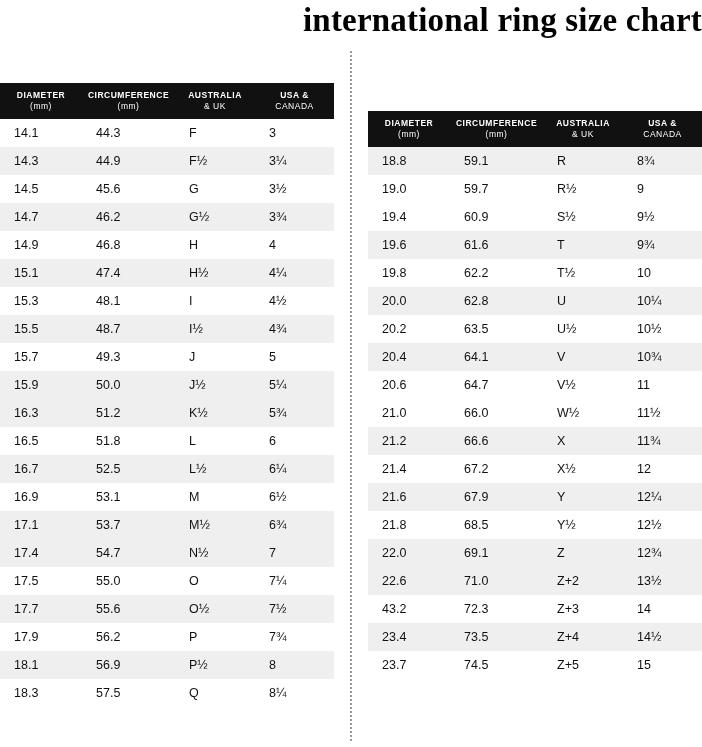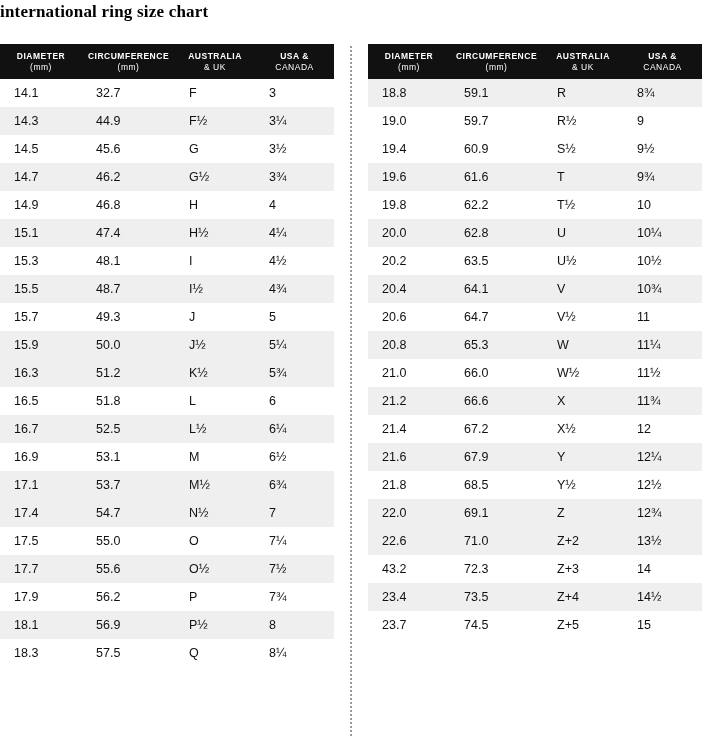--- a/index.html
+++ b/index.html
@@ -16,31 +16,31 @@
   }
   .page {
     position: relative;
     width: 702px;
     height: 747px;
     box-sizing: border-box;
   }
   .title {
     font-family: "Liberation Serif", serif;
     font-weight: bold;
-    font-size: 17px;
-    text-align: left;
+    font-size: 33px;
+    text-align: right;
     letter-spacing: 0.2px;
     margin: 0;
-    padding: 2px 0 22px 0;
+    padding: 2px 0 10px 0;
     color: #000000;
   }
   .tables {
     display: flex;
     flex-direction: row;
-    align-items: flex-start;
+    align-items: center;
     justify-content: space-between;
     width: 702px;
   }
   .table-wrap {
     width: 334px;
   }
   .divider {
     width: 34px;
     align-self: stretch;
     display: flex;
@@ -128,21 +128,21 @@
             </th>
             <th>
               <span>USA &amp;</span>
               <span class="sub">CANADA</span>
             </th>
           </tr>
         </thead>
         <tbody id="left-body">
             <tr class="odd">
               <td>14.1</td>
-              <td>32.7</td>
+              <td>44.3</td>
               <td>F</td>
               <td>3</td>
             </tr>
             <tr class="even">
               <td>14.3</td>
               <td>44.9</td>
               <td>F½</td>
               <td>3¼</td>
             </tr>
             <tr class="odd">
@@ -343,26 +343,20 @@
               <td>64.1</td>
               <td>V</td>
               <td>10¾</td>
             </tr>
             <tr class="odd">
               <td>20.6</td>
               <td>64.7</td>
               <td>V½</td>
               <td>11</td>
             </tr>
-            <tr class="even">
-              <td>20.8</td>
-              <td>65.3</td>
-              <td>W</td>
-              <td>11¼</td>
-            </tr>
             <tr class="odd">
               <td>21.0</td>
               <td>66.0</td>
               <td>W½</td>
               <td>11½</td>
             </tr>
             <tr class="even">
               <td>21.2</td>
               <td>66.6</td>
               <td>X</td>

